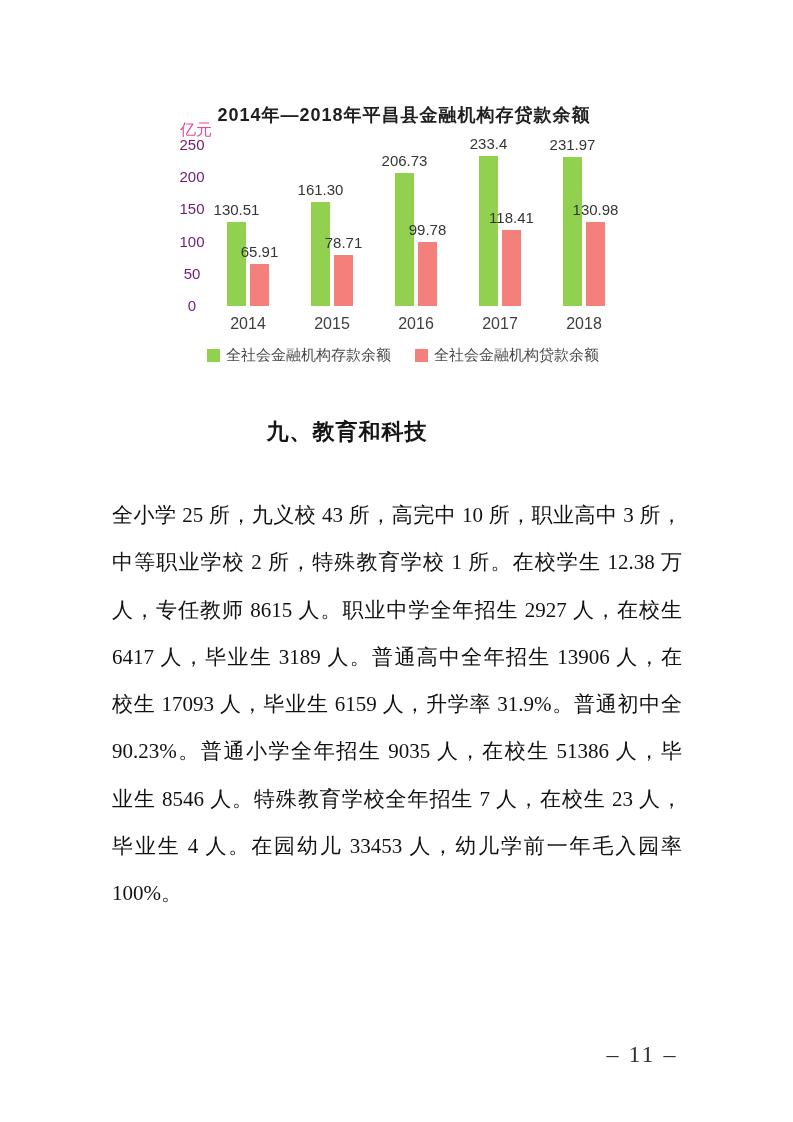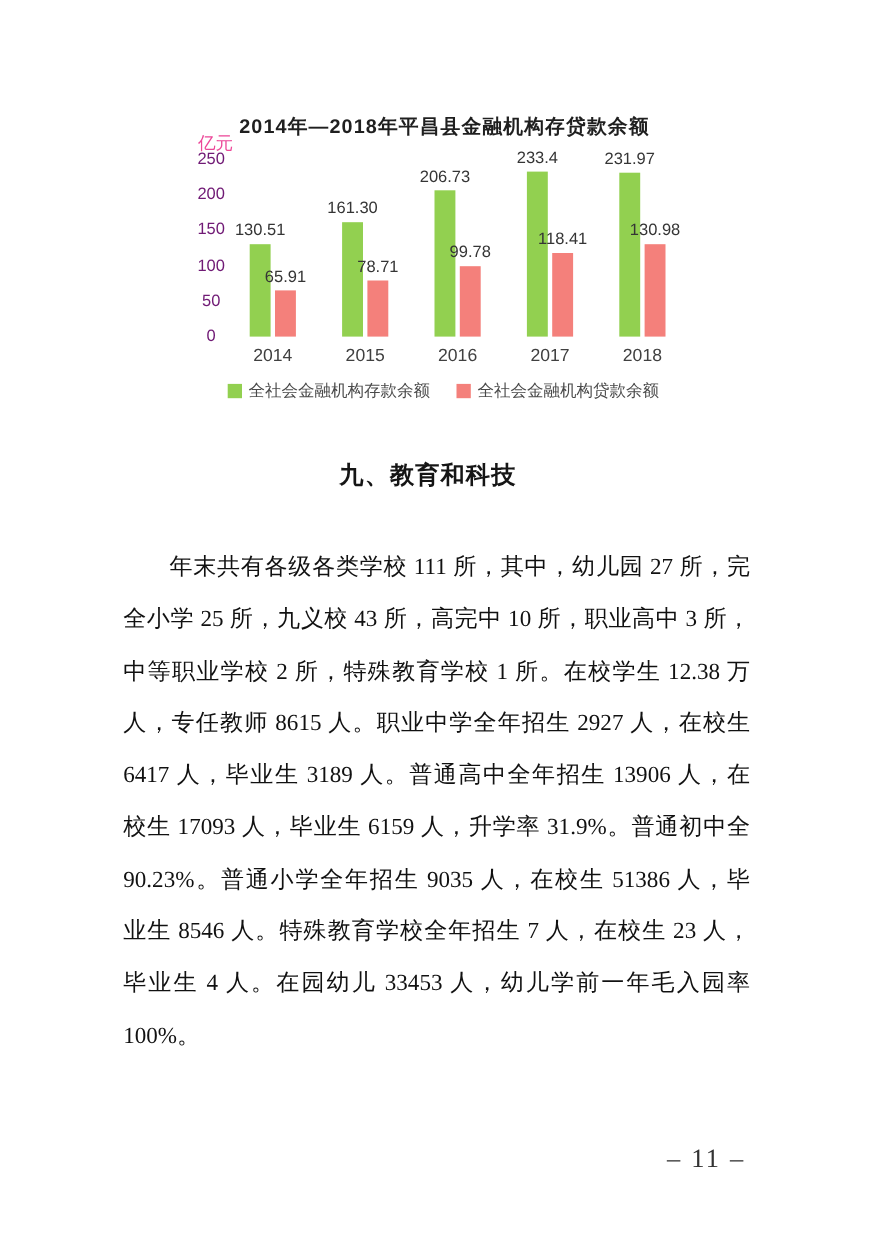--- a/index.html
+++ b/index.html
@@ -17,21 +17,21 @@
   .bar-label{position:absolute;transform:translateX(-50%);font-size:15px;color:#353535;white-space:nowrap;}
   .xlabel{position:absolute;transform:translateX(-50%);font-size:16px;color:#404040;white-space:nowrap;}
   .legend{position:absolute;left:0;top:243px;width:100%;display:flex;justify-content:center;gap:24px;}
   .legend-item{display:flex;align-items:center;gap:6px;}
   .legend-swatch{width:13px;height:13px;display:inline-block;}
   .legend-label{font-size:15px;color:#4a4a4a;white-space:nowrap;}
 
   
   .heading{position:absolute;left:0;top:417px;width:100%;margin:0;text-align:center;
            font-family:"Liberation Sans","DejaVu Sans",sans-serif;
-           font-size:22px;font-weight:bold;color:#151515;letter-spacing:1px;padding-left:42px;}
+           font-size:22px;font-weight:bold;color:#151515;letter-spacing:1px;}
   .paragraph{position:absolute;left:112px;top:492px;width:570px;}
   .bline{height:47.3px;line-height:47.3px;font-size:21px;color:#111;
          text-align:justify;text-align-last:justify;white-space:nowrap;}
   .bline.indent{text-indent:42px;}
   .bline.last{text-align-last:left;white-space:normal;}
 
   .pagenum{position:absolute;left:606px;top:1041px;width:72px;text-align:center;
            font-size:24px;color:#333;letter-spacing:2px;white-space:nowrap;}
 </style>
 </head>
@@ -87,21 +87,20 @@
         <div class="legend-item">
           <span class="legend-swatch" style="background: rgb(244, 128, 123);"></span>
           <span class="legend-label">全社会金融机构贷款余额</span>
         </div>
       </div>
   </section>
 
   <h2 class="heading">九、教育和科技</h2>
 
   <div class="paragraph" id="paragraph">
-      <div class="bline indent">年末共有各级各类学校 111 所，其中，幼儿园 27 所，完</div>
       <div class="bline">全小学 25 所，九义校 43 所，高完中 10 所，职业高中 3 所，</div>
       <div class="bline">中等职业学校 2 所，特殊教育学校 1 所。在校学生 12.38 万</div>
       <div class="bline">人，专任教师 8615 人。职业中学全年招生 2927 人，在校生</div>
       <div class="bline">6417 人，毕业生 3189 人。普通高中全年招生 13906 人，在</div>
       <div class="bline">校生 17093 人，毕业生 6159 人，升学率 31.9%。普通初中全</div>
       <div class="bline">90.23%。普通小学全年招生 9035 人，在校生 51386 人，毕</div>
       <div class="bline">业生 8546 人。特殊教育学校全年招生 7 人，在校生 23 人，</div>
       <div class="bline">毕业生 4 人。在园幼儿 33453 人，幼儿学前一年毛入园率</div>
       <div class="bline last">100%。</div>
     </div>

